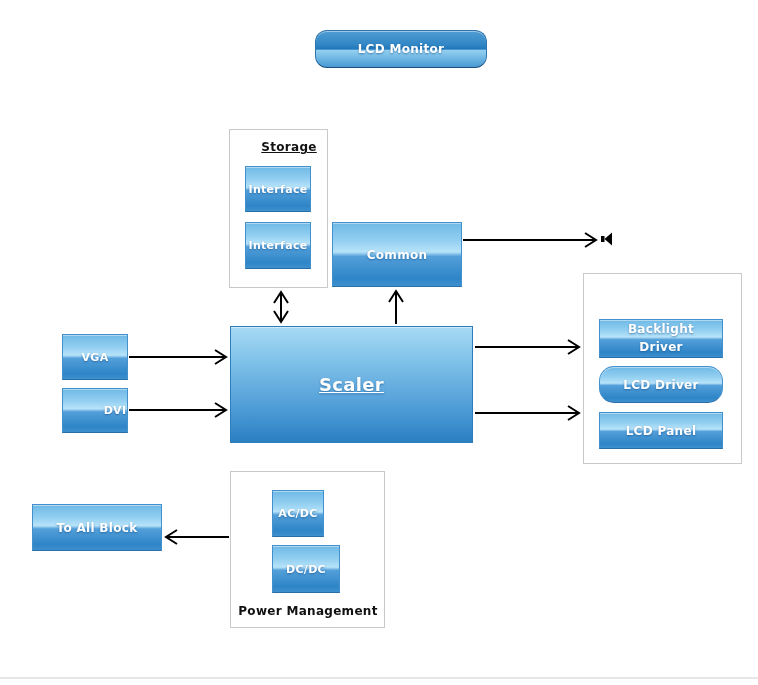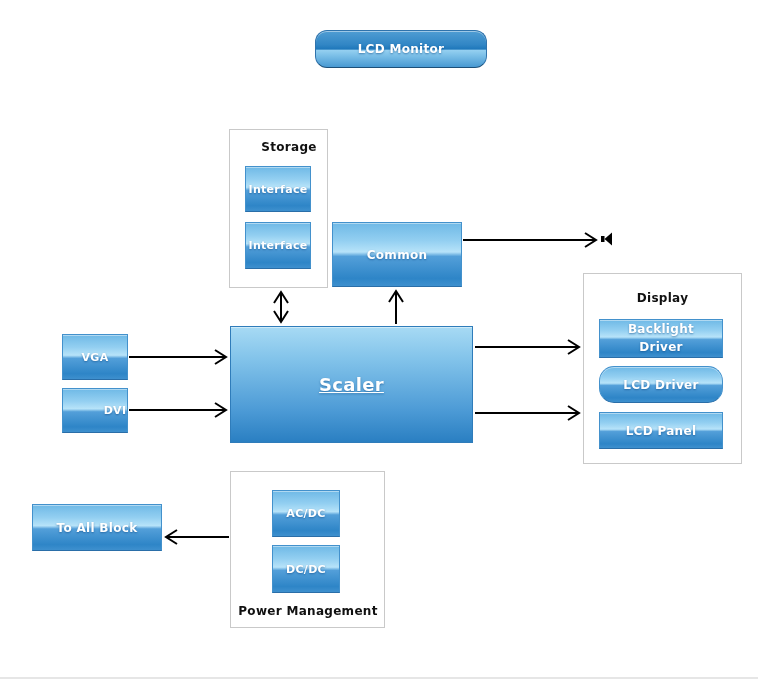--- a/index.html
+++ b/index.html
@@ -48,21 +48,21 @@
 </head>
 <body>
 
 <div class="canvas">
 
   <div class="blk inv fs12" style="left:315px;top:30px;width:172px;height:38px;border-radius:12px;">
     <span>LCD Monitor</span>
   </div>
 
   <div class="grp" style="left:229px;top:129px;width:99px;height:159px;"></div>
-  <div class="grp-title" style="left:229px;top:140px;width:120px;">Storage</div>
+  <div class="grp-title" style="left:229px;top:140px;width:120px;text-decoration:underline;">Storage</div>
   <div class="blk fs11" style="left:245px;top:166px;width:66px;height:46px;">
     <span>Interface</span>
   </div>
   <div class="blk fs11" style="left:245px;top:222px;width:66px;height:47px;">
     <span>Interface</span>
   </div>
 
   <div class="blk fs12" style="left:332px;top:222px;width:130px;height:65px;">
     <span>Common</span>
   </div>
@@ -72,33 +72,32 @@
   </div>
   <div class="blk fs11" style="left:62px;top:388px;width:66px;height:45px;padding-left:40px;">
     <span>DVI</span>
   </div>
 
   <div class="blk big fs14" style="left:230px;top:326px;width:243px;height:117px;">
     <span>Scaler</span>
   </div>
 
   <div class="grp" style="left:583px;top:273px;width:159px;height:191px;"></div>
-  <div class="grp-title" style="left:583px;top:291px;width:159px;">Display</div>
   <div class="blk fs12" style="left:599px;top:319px;width:124px;height:39px;">
     <span class="wrap80">Backlight Driver</span>
   </div>
   <div class="blk fs12" style="left:599px;top:366px;width:124px;height:37px;border-radius:15px;">
     <span>LCD Driver</span>
   </div>
   <div class="blk fs12" style="left:599px;top:412px;width:124px;height:37px;">
     <span>LCD Panel</span>
   </div>
 
   <div class="grp" style="left:230px;top:471px;width:155px;height:157px;"></div>
-  <div class="blk fs11" style="left:272px;top:490px;width:68px;height:47px;">
+  <div class="blk fs11" style="left:272px;top:490px;width:52px;height:47px;">
     <span>AC/DC</span>
   </div>
   <div class="blk fs11" style="left:272px;top:545px;width:68px;height:48px;">
     <span>DC/DC</span>
   </div>
   <div class="grp-title" style="left:222px;top:604px;width:172px;">Power Management</div>
 
   <div class="blk fs12" style="left:32px;top:504px;width:130px;height:47px;">
     <span>To All Block</span>
   </div>

